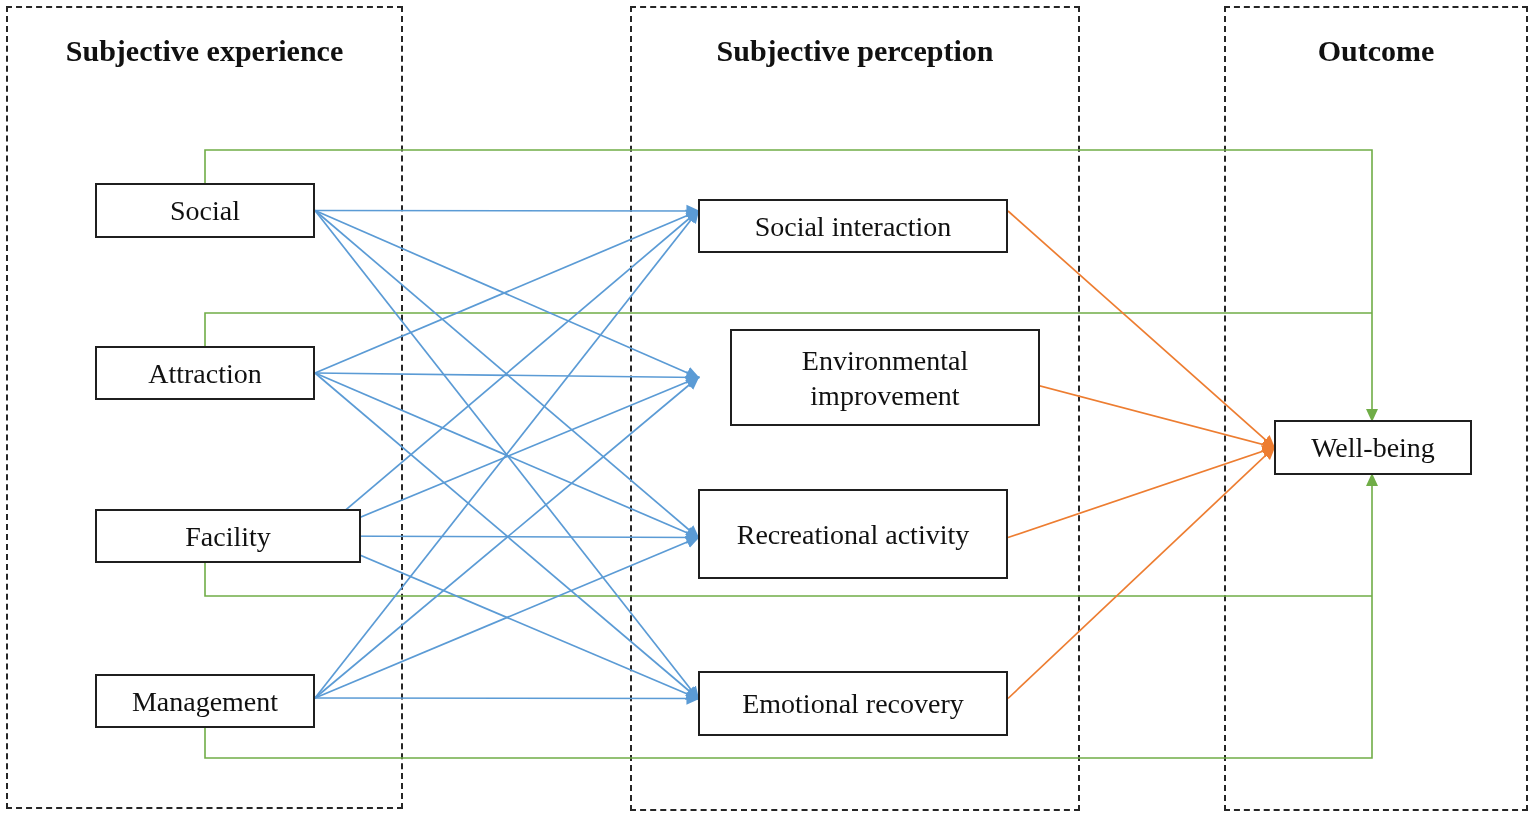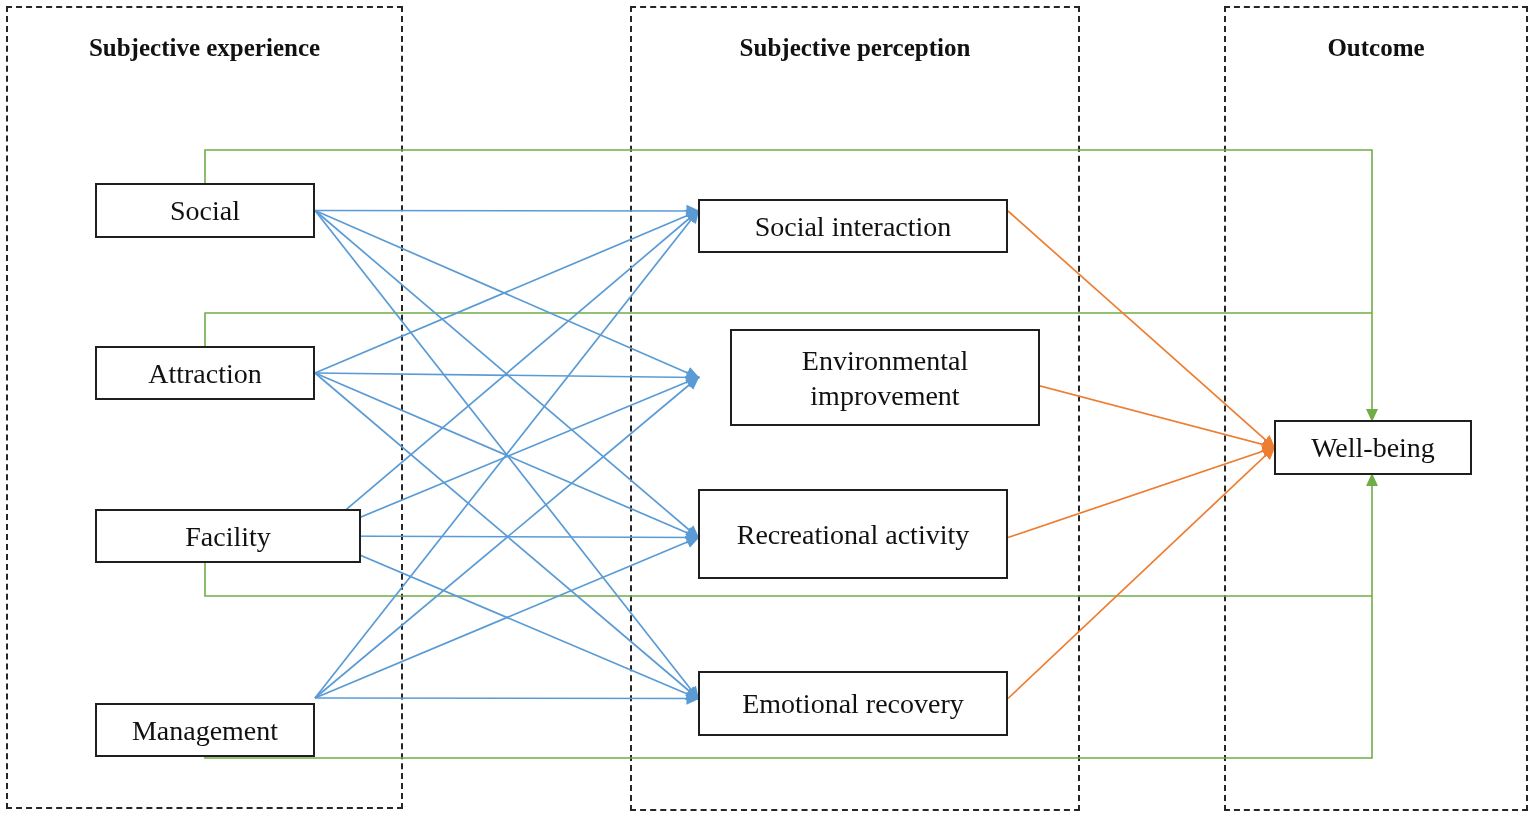--- a/index.html
+++ b/index.html
@@ -20,21 +20,21 @@
     z-index: 0;
   }
   #panel-experience { left: 6px;    top: 6px; width: 397px; height: 803px; }
   #panel-perception { left: 630px;  top: 6px; width: 450px; height: 805px; }
   #panel-outcome    { left: 1224px; top: 6px; width: 304px; height: 805px; }
 
   .panel-title {
     margin-top: 26px;
     text-align: center;
     font-weight: bold;
-    font-size: 25px;
+    font-size: 30px;
     font-family: "Liberation Serif", serif;
     color: #111111;
   }
 
   #connector-layer {
     position: absolute;
     left: 0; top: 0;
     width: 1535px;
     height: 818px;
     z-index: 1;
@@ -113,21 +113,21 @@
 
   <div class="node" style="left: 95px; top: 183px; width: 220px; height: 55px;">
     <span>Social</span>
   </div>
   <div class="node" style="left: 95px; top: 346px; width: 220px; height: 54px;">
     <span>Attraction</span>
   </div>
   <div class="node" style="left: 95px; top: 509px; width: 266px; height: 54px;">
     <span>Facility</span>
   </div>
-  <div class="node" style="left: 95px; top: 703px; width: 220px; height: 54px;">
+  <div class="node" style="left: 95px; top: 674px; width: 220px; height: 54px;">
     <span>Management</span>
   </div>
 
   <div class="node" style="left: 698px; top: 199px; width: 310px; height: 54px;">
     <span>Social interaction</span>
   </div>
   <div class="node" style="left: 698px; top: 329px; width: 310px; height: 97px; margin-left: 32px;">
     <span>Environmental improvement</span>
   </div>
   <div class="node" style="left: 698px; top: 489px; width: 310px; height: 90px;">

